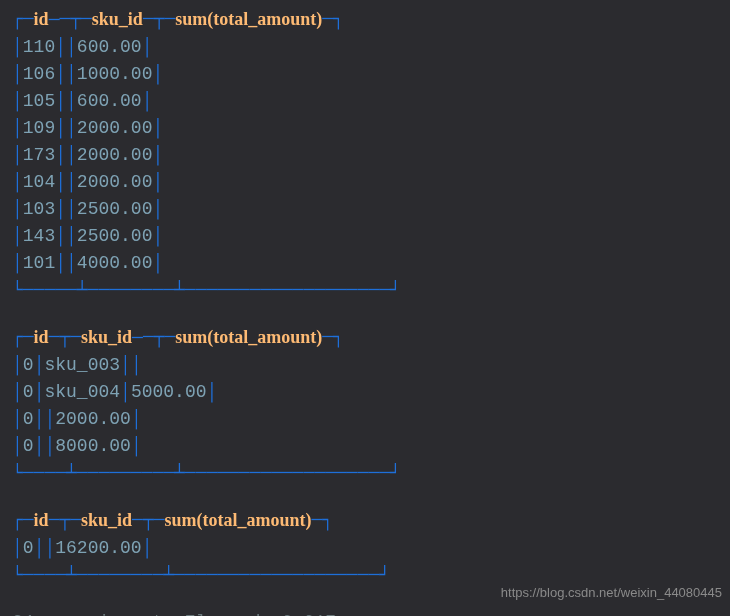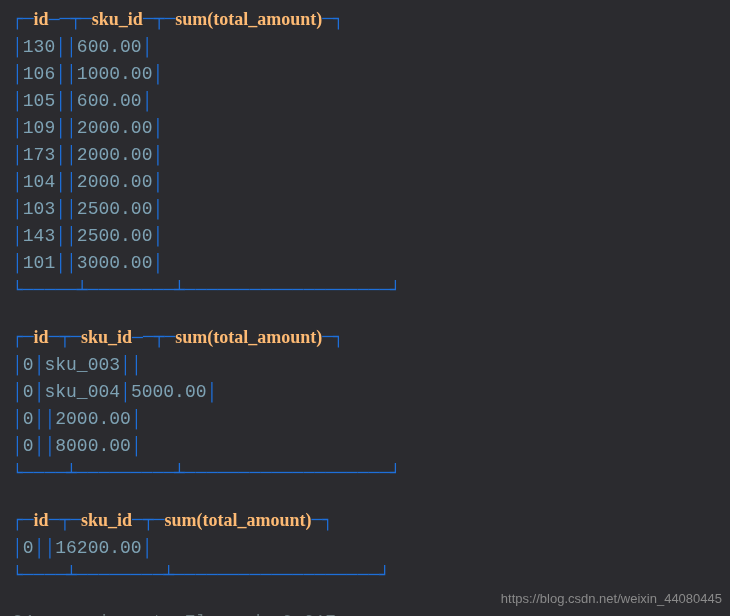--- a/index.html
+++ b/index.html
@@ -25,21 +25,21 @@
   .header-text { color: #fdba74; font-weight: bold; font-family: Liberation Serif, serif; }
   .value-text { color: #7ea2b4; }
   .status {
     color: #6a787b;
     margin-left: 12px;
     margin-top: 6px;
   }
   .watermark {
     position: absolute;
     right: 8px;
-    bottom: 8px;
+    bottom: 14px;
     font-size: 13px;
     color: #8a8a8a;
     font-family: Arial, sans-serif;
   }
   .border { color: #1e6fd9; }
 
 </style>
 </head>
 <body>
 
@@ -48,21 +48,21 @@
 <div id="table1" class="table-block"><div class="t-row">
       <span class="border">┌─</span>
       <span class="border"><span class="header-text">id</span>─</span>
       <span class="border">─┬─</span>
       <span class="border"><span class="header-text">sku_id</span></span>
       <span class="border">─┬─</span>
       <span class="border"><span class="header-text">sum(total_amount)</span></span>
       <span class="border">─┐</span>
     </div><div class="t-row">
       <span class="border">│ </span>
-      <span class="value-text">130</span>
+      <span class="value-text">110</span>
       <span class="border"> │ </span>
       <span class="value-text">      </span>
       <span class="border"> │ </span>
       <span class="value-text">           600.00</span>
       <span class="border"> │</span>
     </div><div class="t-row">
       <span class="border">│ </span>
       <span class="value-text">106</span>
       <span class="border"> │ </span>
       <span class="value-text">      </span>
@@ -116,21 +116,21 @@
       <span class="value-text">      </span>
       <span class="border"> │ </span>
       <span class="value-text">          2500.00</span>
       <span class="border"> │</span>
     </div><div class="t-row">
       <span class="border">│ </span>
       <span class="value-text">101</span>
       <span class="border"> │ </span>
       <span class="value-text">      </span>
       <span class="border"> │ </span>
-      <span class="value-text">          3000.00</span>
+      <span class="value-text">          4000.00</span>
       <span class="border"> │</span>
     </div><div class="t-row">
       <span class="border">└─────┴────────┴───────────────────┘</span>
     </div></div><br>
 <div id="table2" class="table-block"><div class="t-row">
       <span class="border">┌─</span>
       <span class="border"><span class="header-text">id</span></span>
       <span class="border">─┬─</span>
       <span class="border"><span class="header-text">sku_id</span>─</span>
       <span class="border">─┬─</span>

